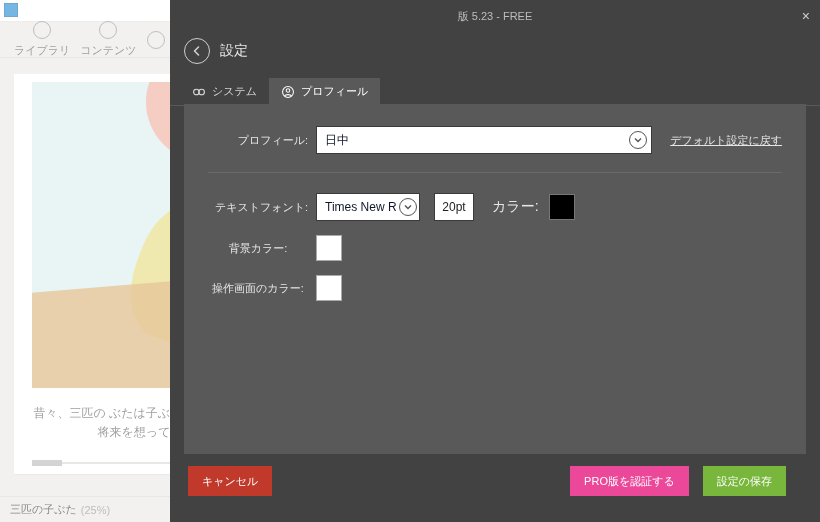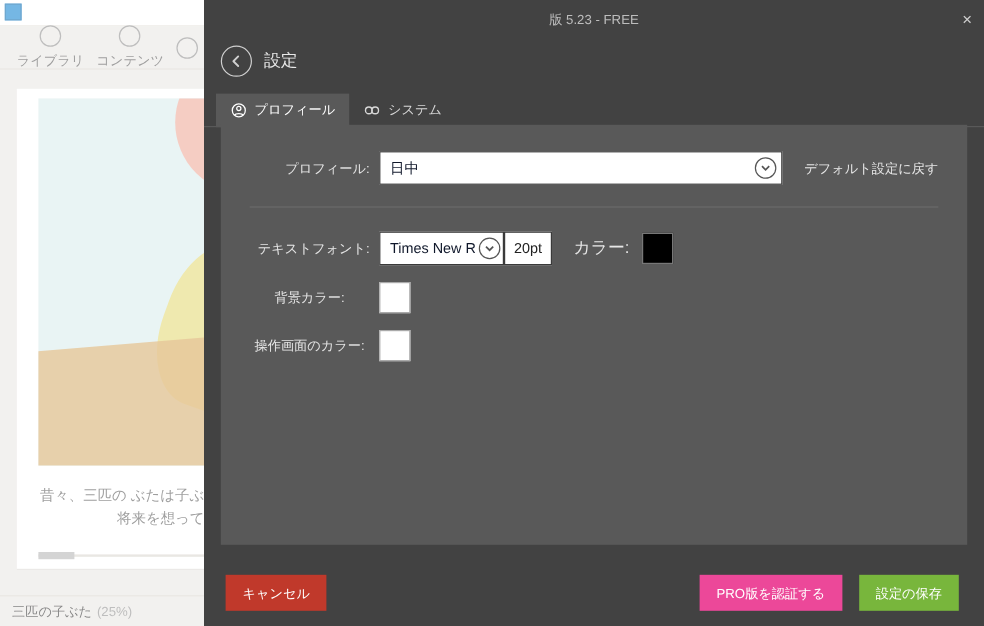--- a/index.html
+++ b/index.html
@@ -44,28 +44,28 @@
   .row{display:flex;align-items:center;margin-bottom:14px}
   .lbl{width:100px;text-align:right;color:#e6e6e6;font-size:11px;margin-right:8px;white-space:nowrap}
   .lbl-sm{width:100px;text-align:center;color:#e6e6e6;font-size:11px;margin-right:8px;white-space:nowrap}
   .sel{display:flex;align-items:center;background:#fff;height:28px;border:1px solid #3a3a3a}
   .sel.big{flex:1}
   .sel .sel-txt{padding:0 8px;color:#0f172a;font-size:12px;overflow:hidden;white-space:nowrap}
   .sel.font{width:104px}
   .sel .dd{width:26px;height:26px;margin-left:auto;display:flex;align-items:center;justify-content:center}
   .dd-circ{width:18px;height:18px;border:1.6px solid #555;border-radius:50%;display:flex;align-items:center;justify-content:center}
   .dd-circ svg{display:block}
-  .reset-link{margin-left:18px;color:#e6e6e6;font-size:11px;white-space:nowrap;cursor:pointer}
-  .size-box{width:40px;height:28px;background:#fff;color:#222;display:flex;align-items:center;justify-content:center;font-size:12px;border:1px solid #3a3a3a}
+  .reset-link{margin-left:18px;color:#e6e6e6;font-size:11px;text-decoration:underline;white-space:nowrap;cursor:pointer}
+  .size-box{width:40px;height:28px;background:#fff;color:#222;display:flex;align-items:center;justify-content:center;font-size:12px;margin-left:14px;border:1px solid #3a3a3a}
   .inline-lbl{color:#e6e6e6;font-size:14px;margin:0 10px 0 18px}
   .swatch{width:26px;height:26px;border:1px solid #aaa}
   .swatch.black{background:#000;border:1px solid #777}
   .swatch.white{background:#fff}
 
-  .modal-footer{position:absolute;left:0;right:3px;bottom:0;height:56px;display:flex;align-items:center;padding:0 18px}
+  .modal-footer{position:absolute;left:0;right:16px;bottom:0;height:56px;display:flex;align-items:flex-start;padding:0 18px}
   .btn{height:30px;padding:0 14px;font-size:11px;color:#fff;display:flex;align-items:center;justify-content:center;cursor:pointer;border:none}
   .btn.cancel{background:#c0392b}
   .btn.recognize{background:#ec4899;margin-left:auto}
   .btn.save{background:#78b63c;margin-left:14px}
 </style>
 </head>
 <body>
 
 <div class="app-bg">
   <div class="titlebar">
@@ -109,34 +109,34 @@
   <div class="modal-title-row">
     <div class="back-circ">
       <svg width="12" height="12" viewBox="0 0 12 12">
         <path d="M7.5 2 L3.5 6 L7.5 10" stroke="#cfcfcf" stroke-width="1.6" fill="none" stroke-linecap="round" stroke-linejoin="round"></path>
       </svg>
     </div>
     <div class="title-txt">設定</div>
   </div>
 
   <div class="tabs">
+    <div class="tab">
+      <svg class="tab-ic" viewBox="0 0 16 16">
+          <circle cx="5" cy="8" r="3.2" fill="none" stroke="#d7d7d7" stroke-width="1.3"></circle>
+          <circle cx="11" cy="8" r="3.2" fill="none" stroke="#d7d7d7" stroke-width="1.3"></circle>
+        </svg>
+      <span>システム</span>
+    </div>
     <div class="tab active">
       <svg class="tab-ic" viewBox="0 0 16 16">
           <circle cx="8" cy="8" r="6.2" fill="none" stroke="#fff" stroke-width="1.2"></circle>
           <circle cx="8" cy="6.2" r="2" fill="none" stroke="#fff" stroke-width="1.2"></circle>
           <path d="M4 12.5c1-2 7-2 8 0" fill="none" stroke="#fff" stroke-width="1.2"></path>
         </svg>
       <span>プロフィール</span>
-    </div>
-    <div class="tab">
-      <svg class="tab-ic" viewBox="0 0 16 16">
-          <circle cx="5" cy="8" r="3.2" fill="none" stroke="#d7d7d7" stroke-width="1.3"></circle>
-          <circle cx="11" cy="8" r="3.2" fill="none" stroke="#d7d7d7" stroke-width="1.3"></circle>
-        </svg>
-      <span>システム</span>
     </div>
   </div>
 
   <div class="panel">
 
     <div class="row">
       <div class="lbl">プロフィール:</div>
       <div class="sel big">
         <span class="sel-txt">日中</span>
         <span class="dd">

